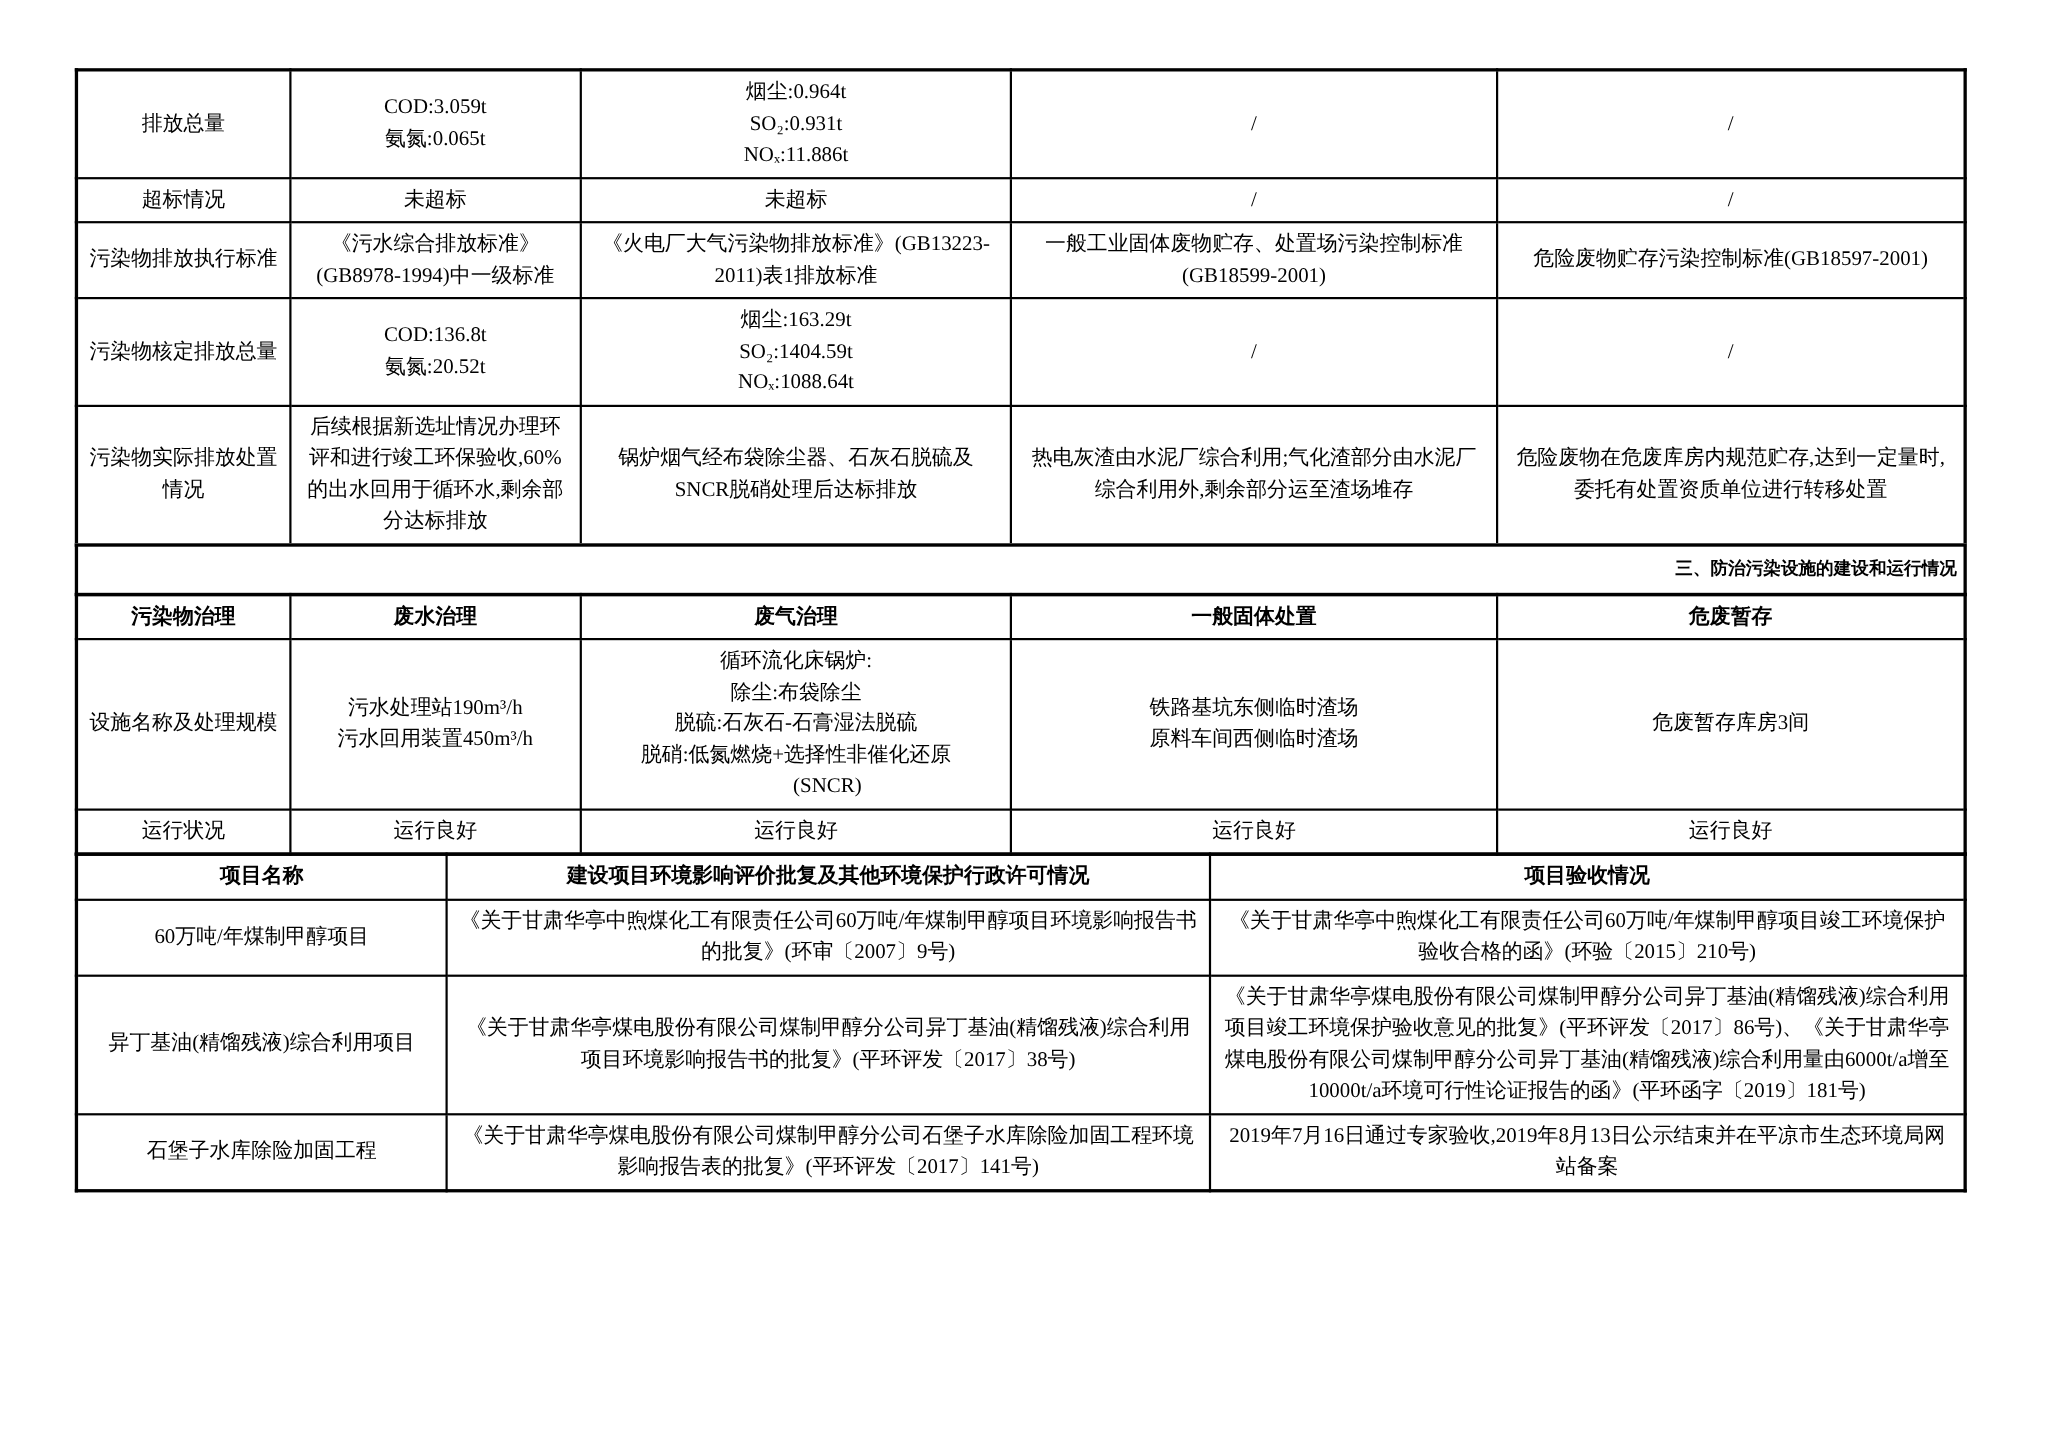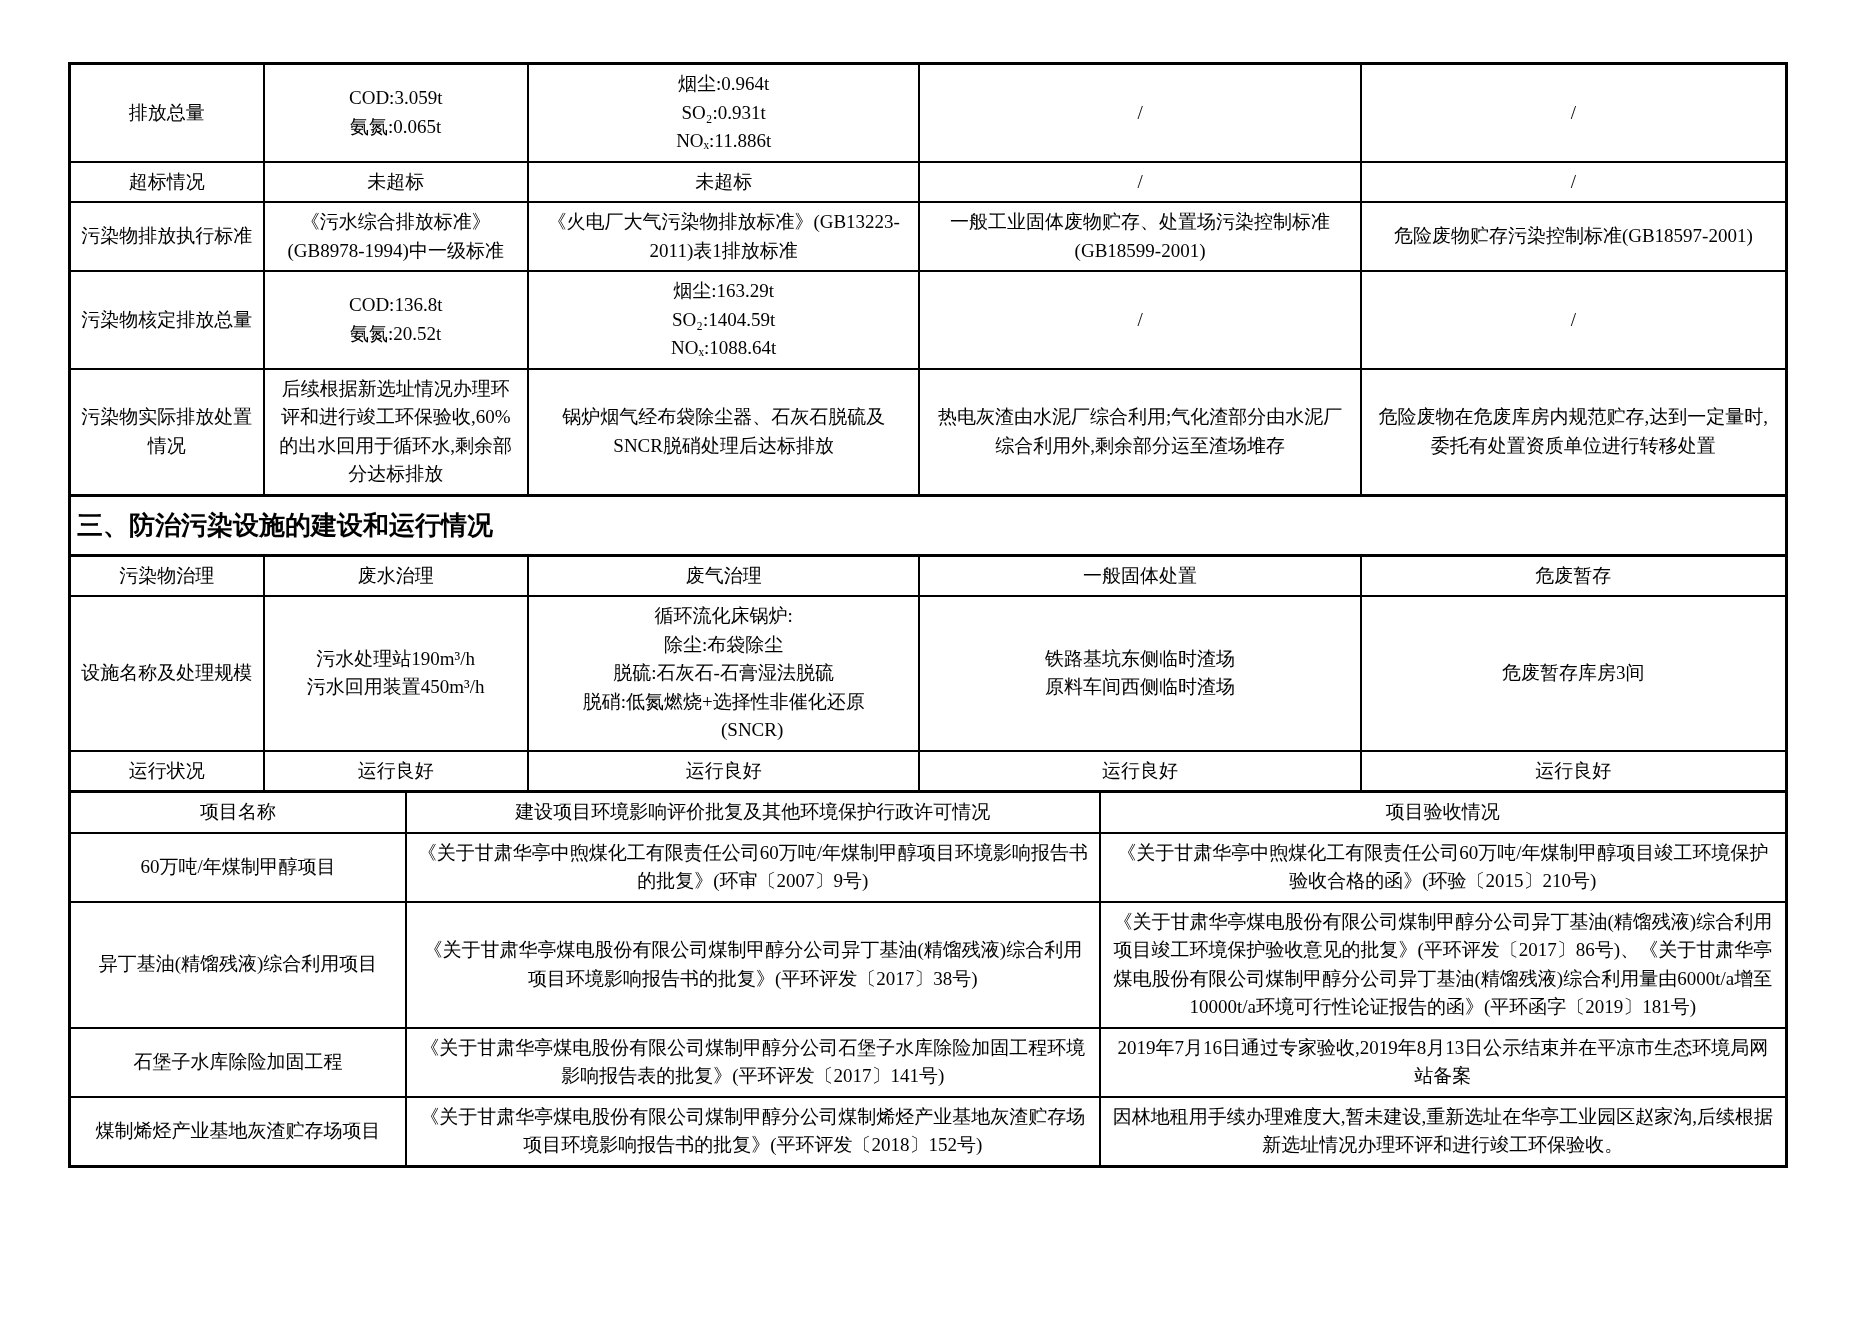--- a/index.html
+++ b/index.html
@@ -21,28 +21,29 @@
   }
   table.grid td, table.grid th {
     border: 2px solid #000;
     padding: 5px 9px;
     text-align: center;
     vertical-align: middle;
     white-space: pre-line;
     word-break: break-word;
     font-weight: normal;
   }
-  table.grid th, td.label { font-weight: normal; }
+  table.grid th, td.label { font-weight: bold; }
   td.left { text-align: left; }
   .section-bar {
     border: 3px solid #000;
     font-weight: bold;
-    font-size: 26px;
+    font-size: 16px;
     padding: 9px 6px;
     background: #fff;
+    text-align: right;
   }
   
   .t5 col:nth-child(1) { width: 11.3%; }
   .t5 col:nth-child(2) { width: 15.4%; }
   .t5 col:nth-child(3) { width: 22.8%; }
   .t5 col:nth-child(4) { width: 25.7%; }
   .t5 col:nth-child(5) { width: 24.8%; }
   
   .t3 col:nth-child(1) { width: 19.6%; }
   .t3 col:nth-child(2) { width: 40.4%; }
@@ -168,21 +169,16 @@
       <tr>
         <td>异丁基油(精馏残液)综合利用项目</td>
         <td>《关于甘肃华亭煤电股份有限公司煤制甲醇分公司异丁基油(精馏残液)综合利用项目环境影响报告书的批复》(平环评发〔2017〕38号)</td>
         <td>《关于甘肃华亭煤电股份有限公司煤制甲醇分公司异丁基油(精馏残液)综合利用项目竣工环境保护验收意见的批复》(平环评发〔2017〕86号)、《关于甘肃华亭煤电股份有限公司煤制甲醇分公司异丁基油(精馏残液)综合利用量由6000t/a增至10000t/a环境可行性论证报告的函》(平环函字〔2019〕181号)</td>
       </tr>
       <tr>
         <td>石堡子水库除险加固工程</td>
         <td>《关于甘肃华亭煤电股份有限公司煤制甲醇分公司石堡子水库除险加固工程环境影响报告表的批复》(平环评发〔2017〕141号)</td>
         <td>2019年7月16日通过专家验收,2019年8月13日公示结束并在平凉市生态环境局网站备案</td>
       </tr>
-      <tr>
-        <td>煤制烯烃产业基地灰渣贮存场项目</td>
-        <td>《关于甘肃华亭煤电股份有限公司煤制甲醇分公司煤制烯烃产业基地灰渣贮存场项目环境影响报告书的批复》(平环评发〔2018〕152号)</td>
-        <td>因林地租用手续办理难度大,暂未建设,重新选址在华亭工业园区赵家沟,后续根据新选址情况办理环评和进行竣工环保验收。</td>
-      </tr>
     </tbody>
   </table>
 
 </div>
 
 </body></html>

